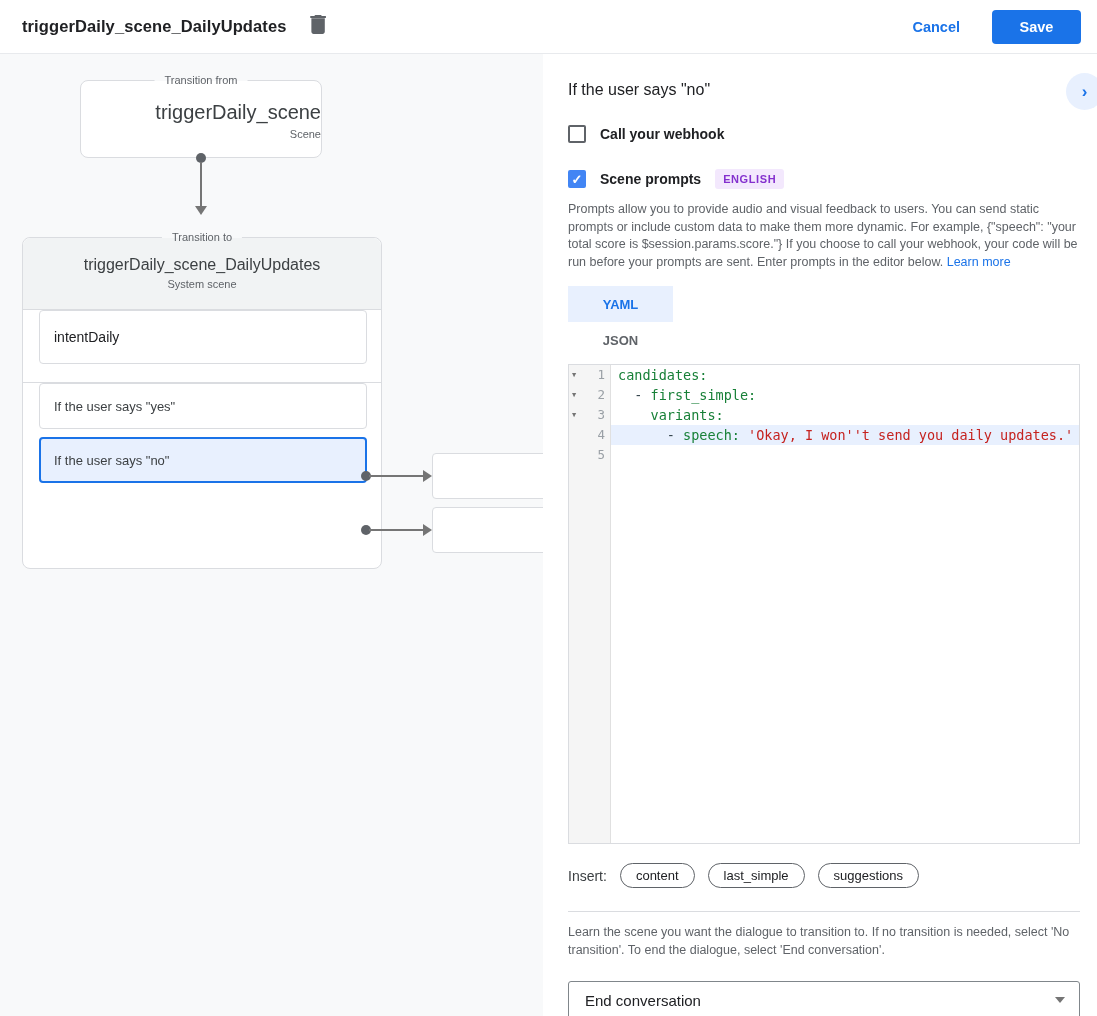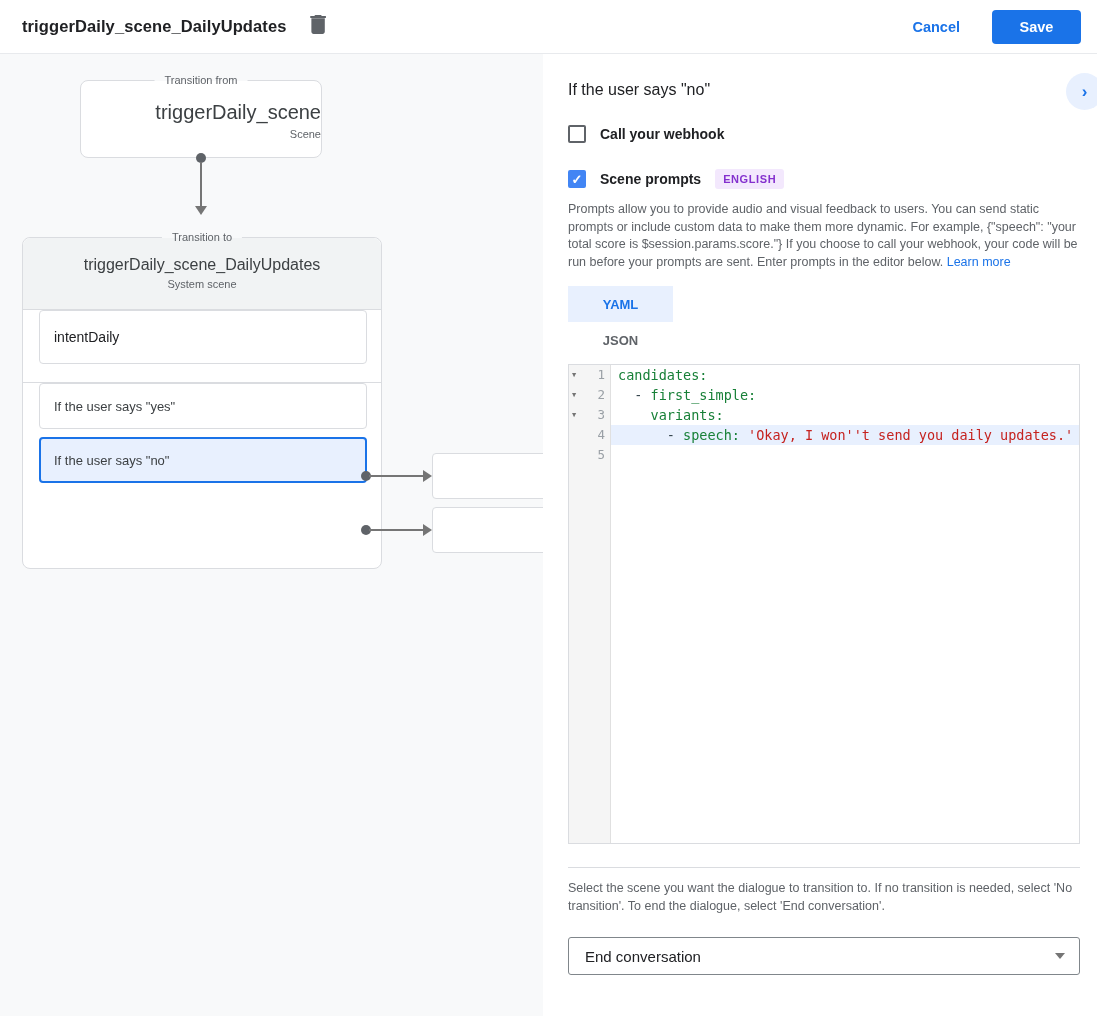--- a/index.html
+++ b/index.html
@@ -217,24 +217,30 @@
           </div>
           <div class="code-line">
             <div class="gut">
               <span class="fold"></span>
               <span class="lnum">5</span>
             </div>
             <div class="code"></div>
           </div>
         </div>
 
+      <div class="insert-row">
+        <span class="insert-label">Insert:</span>
+        <button class="chip">content</button>
+        <button class="chip">last_simple</button>
+        <button class="chip">suggestions</button>
+      </div>
 
       <div class="panel-divider"></div>
 
-      <p class="desc">Select the scene you want the dialogue to transition to. If no transition is needed, select 'No transition'. To end the dialogue, select 'End conversation'.</p>
+      <p class="desc">Learn the scene you want the dialogue to transition to. If no transition is needed, select 'No transition'. To end the dialogue, select 'End conversation'.</p>
 
       <div class="dropdown">
         <span>End conversation</span>
         <span class="dd-caret"></span>
       </div>
     </div>
   </div>
 </div>
 
 </body></html>

